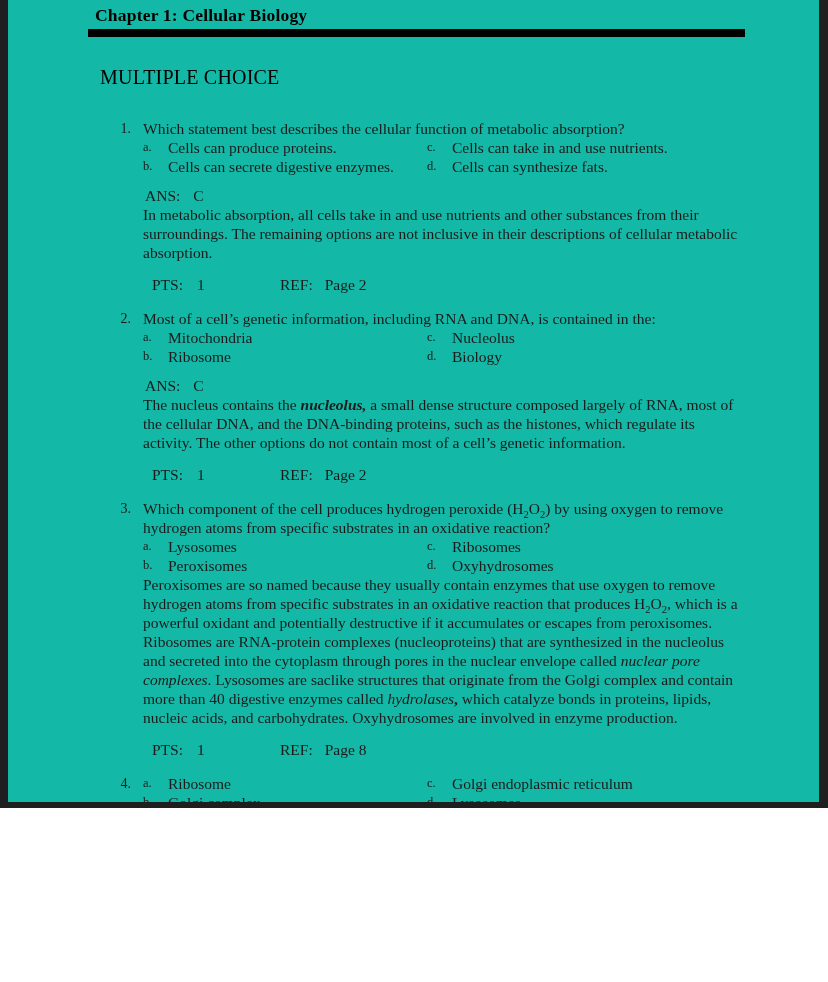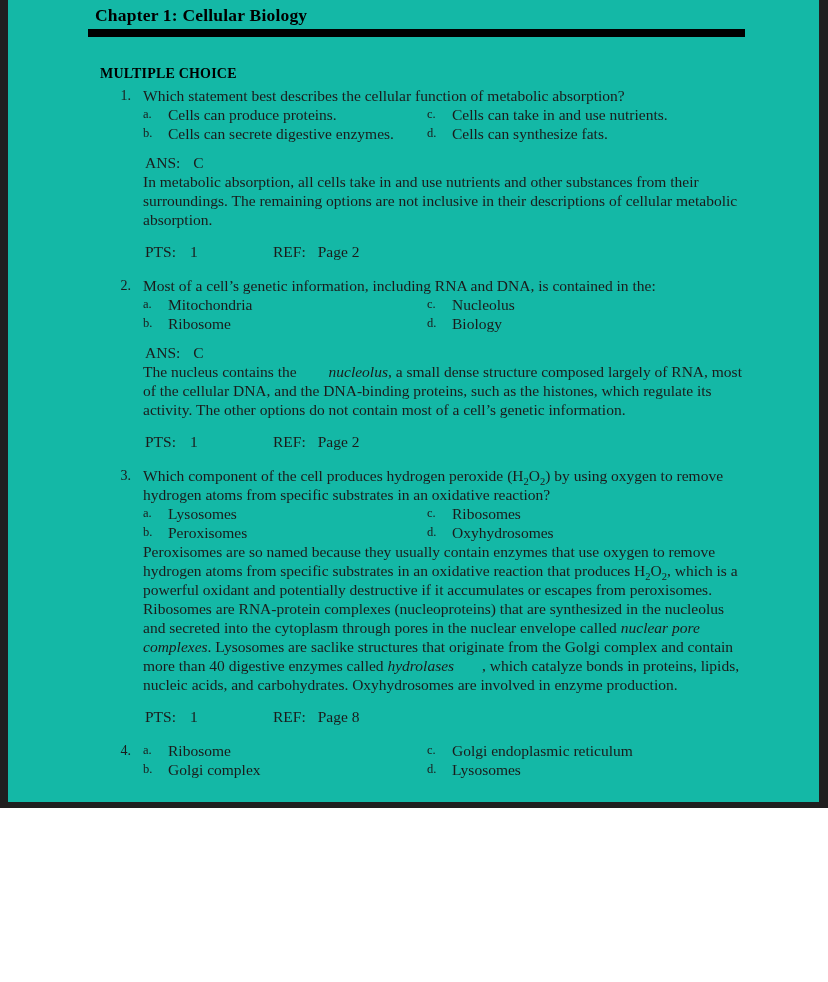--- a/index.html
+++ b/index.html
@@ -30,23 +30,23 @@
     letter-spacing: 0.2px;
   }
   .title-rule {
     width: 657px;
     height: 8px;
     background: #000;
     margin-top: 3px;
     margin-left: -7px;
   }
   .section-heading {
-    margin: 29px 0 4px 5px;
-    font-size: 14px;
-    font-weight: bold;
+    margin: 29px 0 30px 5px;
+    font-size: 20px;
+    font-weight: normal;
     color: #000;
     letter-spacing: 0.2px;
   }
   .questions { list-style: none; margin: 0; padding: 0; }
   .question {
     display: flex;
     margin-bottom: 15px;
     font-size: 15.5px;
     line-height: 19px;
   }
@@ -70,24 +70,24 @@
   .opt-letter {
     flex: 0 0 25px;
     width: 25px;
     font-size: 12.5px;
   }
   .opt-text { white-space: nowrap; }
   .q-answer { margin-top: 10px; padding-left: 2px; }
   .ans-value { margin-left: 13px; }
   .q-feedback { }
   .q-meta { margin-top: 13px; padding-left: 2px; }
-  .pts-block { display: inline-block; width: 128px; }
+  .pts-block { display: inline-block; width: 128px; margin-left: 7px; }
   .pts-value { margin-left: 14px; }
   .ref-value { margin-left: 12px; text-align: right; }
-  .b { font-weight: normal; margin-left: 28px; }
+  .b { font-weight: bold; }
   .i { font-style: italic; }
   sub { font-size: 0.68em; line-height: 0; }
 </style>
 </head>
 <body>
 
 <div class="frame">
   <div class="page">
     <header>
       <h1 class="doc-title">Chapter 1: Cellular Biology</h1>

